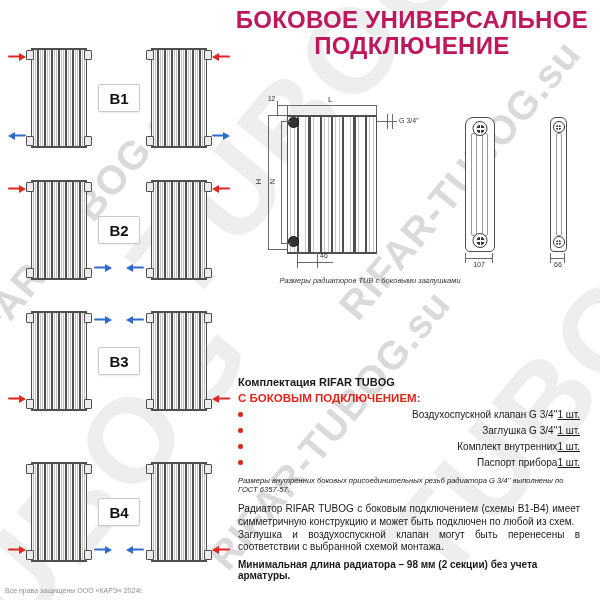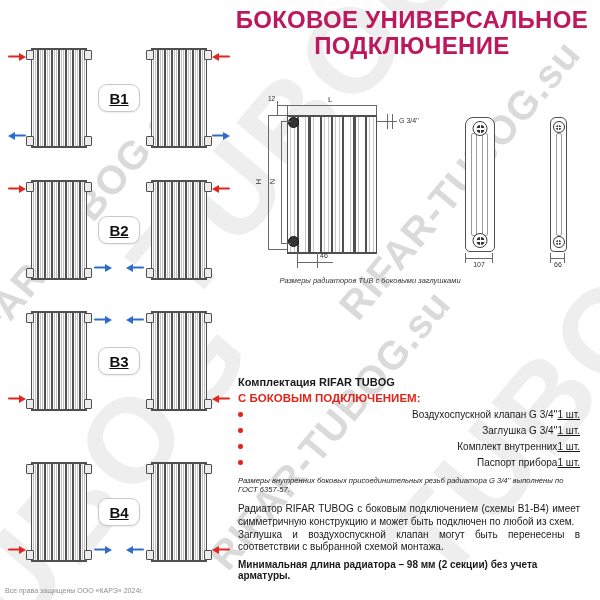--- a/index.html
+++ b/index.html
@@ -16,23 +16,23 @@
 
   
   .scheme{position:absolute;left:8px;width:222px;height:100px;}
   .radiator{position:absolute;top:0;width:64px;height:100px;}
   .rad-core{position:absolute;left:4px;right:4px;top:0;bottom:0;
     border-top:2px solid #4f4f4f;border-bottom:2px solid #4f4f4f;
     background:repeating-linear-gradient(90deg,#4f4f4f 0 1px,#fbfbfb 1px 2.2px,#c4c4c4 2.2px 2.8px,#ffffff 2.8px 4.2px,#c4c4c4 4.2px 4.8px,#fbfbfb 4.8px 6px,#4f4f4f 6px 7px);}
   .plug{position:absolute;width:6px;height:8px;background:#ececec;border:1px solid #4f4f4f;border-radius:1px;}
   .plug.tl{left:-1px;top:2px}.plug.tr{right:-1px;top:2px}.plug.bl{left:-1px;bottom:2px}.plug.br{right:-1px;bottom:2px}
   .scheme-label{position:absolute;left:50%;top:50%;transform:translate(-50%,-50%);
-    width:40px;height:26px;background:#fff;border:1px solid #c9c9c9;border-radius:9px;
+    width:40px;height:26px;background:#fff;border:1px solid #c9c9c9;border-radius:2px;
     display:flex;align-items:center;justify-content:center;font-weight:bold;font-size:15px;color:#111;
-    box-shadow:0 1px 2px rgba(0,0,0,.08);text-decoration:underline;}
+    box-shadow:0 1px 2px rgba(0,0,0,.08);}
   .arrow{position:absolute;width:18px;height:9px;}
   .arrow.red{color:#e0271f}.arrow.blue{color:#2e6ccc}
   .arrow::before{content:"";position:absolute;top:50%;transform:translateY(-50%);height:2.8px;width:12px;background:currentColor;border-radius:1px;}
   .arrow.right::before{left:0}.arrow.left::before{right:0}
   .arrow::after{content:"";position:absolute;top:50%;transform:translateY(-50%);width:0;height:0;border-top:4.5px solid transparent;border-bottom:4.5px solid transparent;}
   .arrow.right::after{right:0;border-left:7px solid currentColor;}
   .arrow.left::after{left:0;border-right:7px solid currentColor;}
   .a-ol{left:0}.a-or{right:0}.a-il{left:86px}.a-ir{right:86px}
   .a-top{top:4px}.a-bot{bottom:8px}
 

